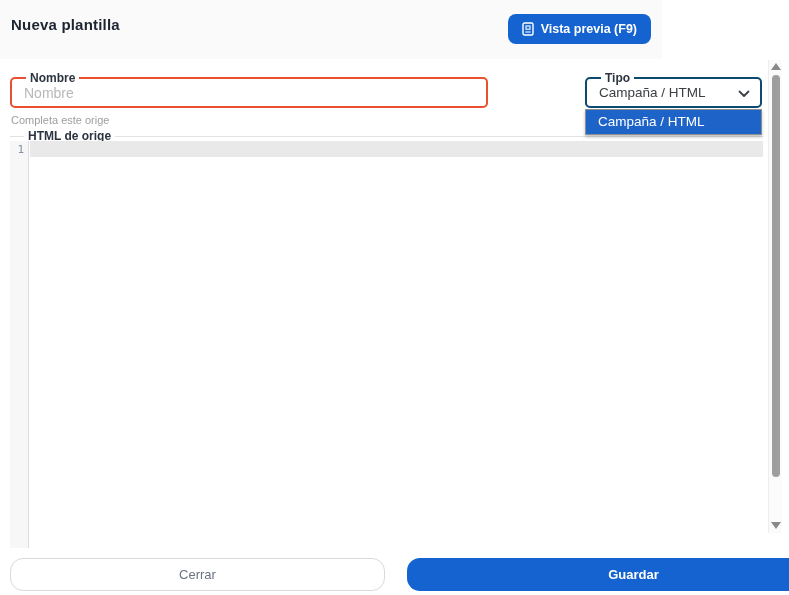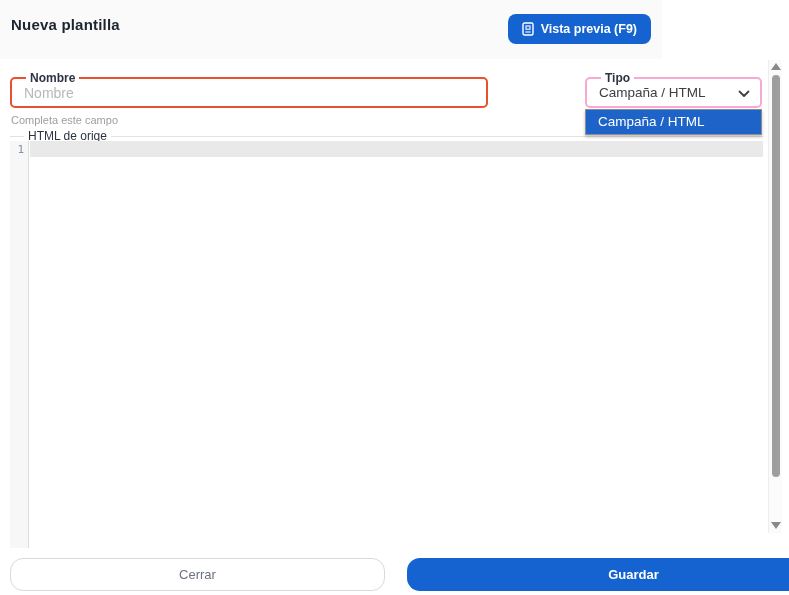--- a/index.html
+++ b/index.html
@@ -53,21 +53,21 @@
     font-size: 14px; color: #3c4043; padding: 0 12px;
   }
   .name-input::placeholder { color: #b7b7b7; }
   .helper-text {
     position: absolute; left: 11px; top: 55px;
     font-size: 11px; color: #9e9e9e;
   }
 
   .tipo-group {
     left: 585px; top: 18px; width: 177px; height: 31px;
-    border: 2px solid #f9a8d4;
+    border: 2px solid #0c4a6e;
   }
   .select-display {
     position: absolute; left: 0; top: 0; width: 100%; height: 100%;
     display: flex; align-items: center; padding: 0 10px 0 12px;
     cursor: pointer;
   }
   .select-value { flex: 1; font-size: 13.5px; color: #3c4043; }
   .chevron { color: #3c4043; }
 
   .dropdown-list {
@@ -84,21 +84,21 @@
   .dropdown-option.selected { background: #1e63c8; color: #ffffff; }
 
   
   .editor-group { position: absolute; left: 10px; top: 77px; width: 753px; height: 466px; }
   .editor-top-line {
     position: absolute; left: 0; top: 0; width: 100%; height: 0;
     border-top: 1px solid #e2e2e2;
   }
   .editor-legend {
     position: absolute; top: -7px; left: 14px; padding: 0 4px;
-    background: #ffffff; font-size: 12px; font-weight: normal; color: #2b3440;
+    background: #ffffff; font-size: 12px; font-weight: bold; color: #2b3440;
     line-height: 14px;
   }
   .code-editor { position: absolute; left: 0; top: 5px; width: 753px; height: 461px; background: #ffffff; }
   .editor-gutter {
     position: absolute; left: 0; top: 0; width: 19px; height: 100%;
     background: #f7f7f7; border-right: 1px solid #dddddd;
   }
   .line-number {
     display: block; text-align: right; padding-right: 4px; padding-top: 1px;
     font-family: "DejaVu Sans Mono", monospace; font-size: 11px;
@@ -166,21 +166,21 @@
       <span>Vista previa (F9)</span>
     </button>
   </div>
 
   <div class="content">
 
     <div class="field-group name-group">
       <span class="field-legend">Nombre</span>
       <input class="name-input" type="text" placeholder="Nombre" style="">
     </div>
-    <div class="helper-text">Completa este campo</div>
+    <div class="helper-text">Completa este orige</div>
 
     <div class="field-group tipo-group">
       <span class="field-legend">Tipo</span>
       <div class="select-display">
         <span class="select-value">Campaña / HTML</span>
         <span class="chevron">
           <svg width="12" height="8" viewBox="0 0 12 8" fill="none">
             <path d="M1.5 1.5 L6 6 L10.5 1.5" stroke="#3c4043" stroke-width="1.8" stroke-linecap="round" stroke-linejoin="round"></path>
           </svg>
         </span>

